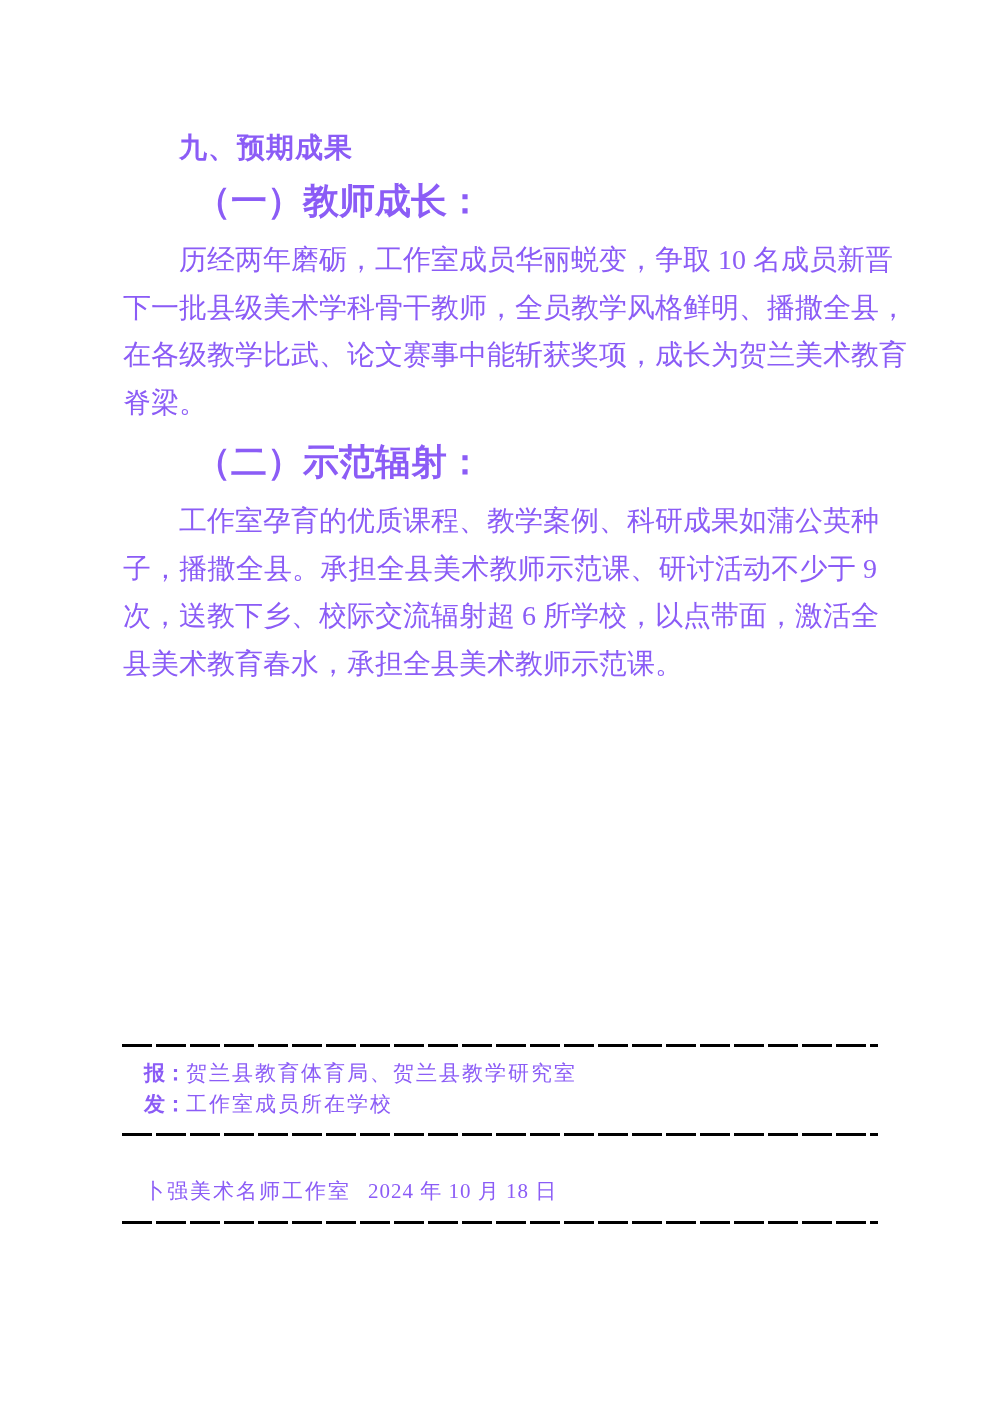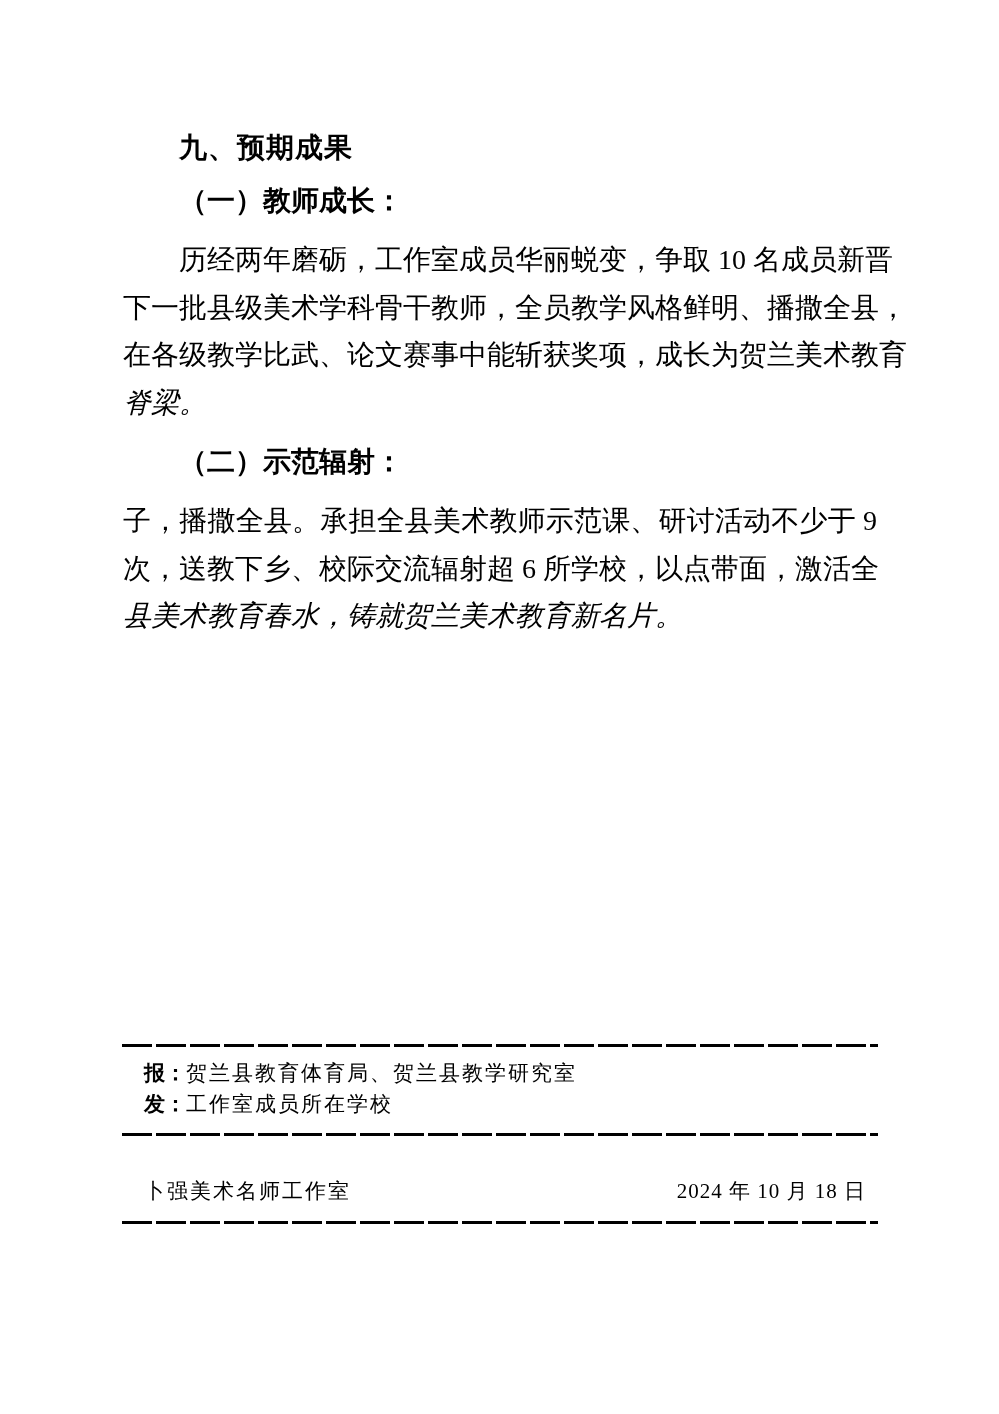--- a/index.html
+++ b/index.html
@@ -3,58 +3,58 @@
 <meta charset="utf-8">
 <style>
   * { margin: 0; padding: 0; box-sizing: border-box; }
   html, body { background: #e8e8e8; }
   .page {
     position: relative;
     width: 999px;
     height: 1414px;
     margin: 0 auto;
     background: #ffffff;
-    color: #000000;
+    color: #8b5cf6;
     font-family: "Liberation Serif", "DejaVu Serif", serif;
     overflow: hidden;
   }
   .doc {
     position: absolute;
     left: 123px;
     top: 131px;
     width: 754px;
   }
   .section-heading {
     font-family: "Liberation Sans", "DejaVu Sans", sans-serif;
     font-weight: bold;
     font-size: 28px;
     line-height: 34px;
     text-indent: 2em;
     letter-spacing: 1px;
   }
   .subsection-heading {
     font-family: "Liberation Serif", "DejaVu Serif", serif;
     font-weight: bold;
-    font-size: 28px;
+    font-size: 36px;
     line-height: 34px;
     text-indent: 2em;
     margin: 19px 0 18px 0;
   }
   .para {
     font-size: 28px;
     line-height: 47.5px;
     margin-top: 10px;
   }
   .line {
     text-align: justify;
     text-align-last: justify;
     white-space: nowrap;
   }
   .line.first { text-indent: 2em; }
-  .line.last { text-align-last: left; white-space: normal; font-style: italic; }
+  .line.last { text-align-last: left; white-space: normal; }
   .footer {
     position: absolute;
     left: 122px;
     top: 1044px;
     width: 756px;
     font-size: 21px;
   }
   .rule {
     height: 3px;
     background: repeating-linear-gradient(90deg, #000 0, #000 30px, transparent 30px, transparent 34px);
@@ -71,24 +71,25 @@
     font-family: "Liberation Sans", "DejaVu Sans", sans-serif;
     font-weight: bold;
     flex: none;
   }
   .dist-value {
     font-family: Liberation Sans, sans-serif;
     letter-spacing: 2px;
   }
   .issuer-row {
     display: flex;
-    justify-content: space-between;
+    justify-content: flex-start;
     align-items: baseline;
     padding: 14px 12px 17px 22px;
     line-height: 26px;
+    gap: 17px;
   }
   .issuer-name { letter-spacing: 2px; }
   .issue-date { letter-spacing: 1px; margin-top: 28px; }
 </style>
 </head>
 <body>
 
 <div class="page">
 
   <div class="doc">
@@ -100,23 +101,24 @@
     <div class="para">
       <div class="line first">历经两年磨砺，工作室成员华丽蜕变，争取 10 名成员新晋</div>
       <div class="line">下一批县级美术学科骨干教师，全员教学风格鲜明、播撒全县，</div>
       <div class="line">在各级教学比武、论文赛事中能斩获奖项，成长为贺兰美术教育</div>
       <div class="line last">脊梁。</div>
     </div>
 
     <div class="subsection-heading">（二）示范辐射：</div>
 
     <div class="para">
+      <div class="line first">工作室孕育的优质课程、教学案例、科研成果如蒲公英种</div>
       <div class="line">子，播撒全县。承担全县美术教师示范课、研讨活动不少于 9</div>
       <div class="line">次，送教下乡、校际交流辐射超 6 所学校，以点带面，激活全</div>
-      <div class="line last">县美术教育春水，铸就贺兰美术教育新名片。</div>
+      <div class="line last">县美术教育春水，承担全县美术教师示范课。</div>
     </div>
 
   </div>
 
   <div class="footer">
 
     <div class="rule"></div>
 
     <div class="distribution">
       <div class="dist-row">

